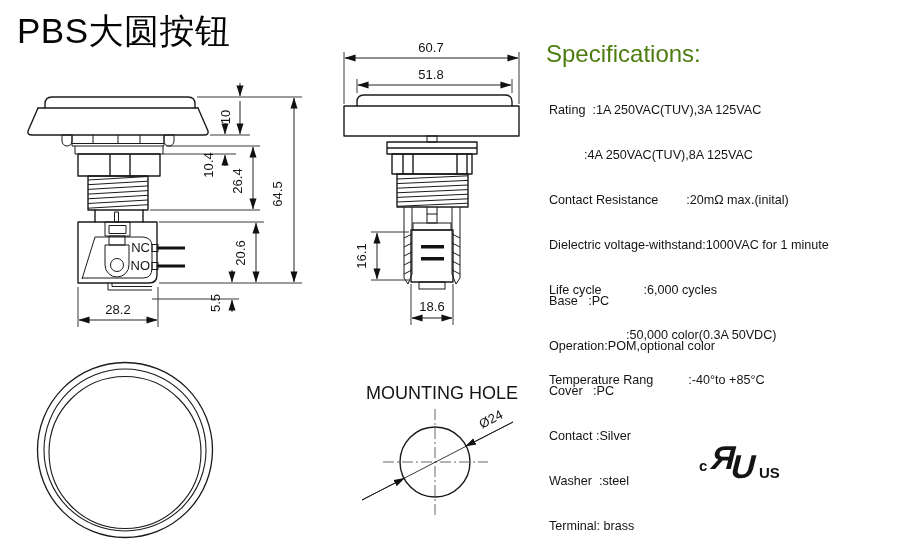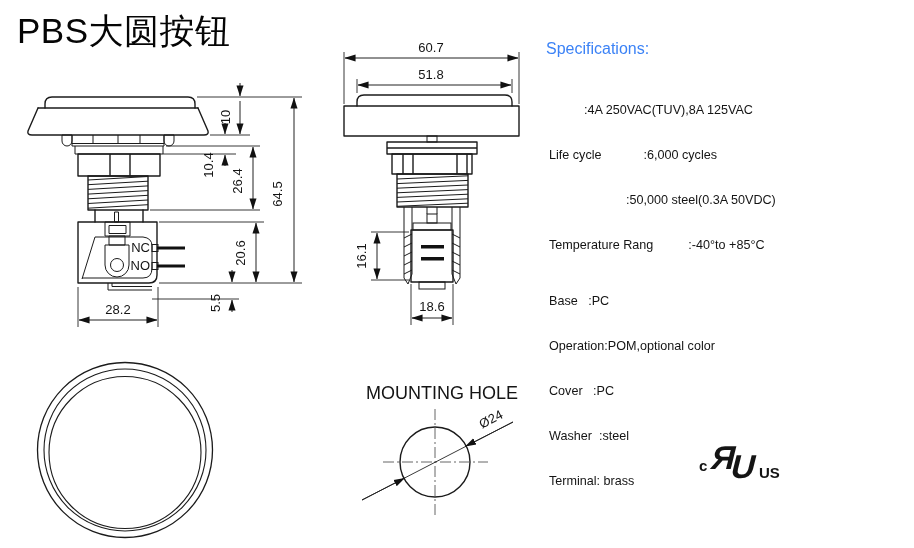--- a/index.html
+++ b/index.html
@@ -1,20 +1,20 @@
 <!DOCTYPE html>
 <html><head>
 <meta charset="utf-8">
 <style>
   html,body{margin:0;padding:0;background:#fff;}
   #page{position:relative;width:914px;height:548px;background:#ffffff;overflow:hidden;
         font-family:"Liberation Sans","DejaVu Sans",sans-serif;color:#111;}
   .abs{position:absolute;}
   #title{left:17px;top:8px;font-size:35px;letter-spacing:0.5px;color:#050505;}
-  #spec-head{left:546px;top:40px;font-size:16px;color:#3b82f6;}
+  #spec-head{left:546px;top:40px;font-size:24px;color:#4d7c0f;}
   .speclines{left:549px;font-size:12.6px;line-height:15px;white-space:pre;color:#141414;}
   #spec-lines{top:73px;}
   #spec-materials{top:264px;}
   svg{display:block;}
   svg text{font-family:"Liberation Sans","DejaVu Sans",sans-serif;fill:#141414;}
   .ol{fill:none;stroke:#1b1b1b;stroke-width:1.4;stroke-linejoin:round;stroke-linecap:round;}
   .th{fill:none;stroke:#1b1b1b;stroke-width:1;}
   .dim{fill:none;stroke:#222;stroke-width:1;}
   .ext{fill:none;stroke:#222;stroke-width:0.9;}
   .dtxt{font-size:13px;}
@@ -126,30 +126,34 @@
     <path class="dim" d="M25,47 H178" marker-start="url(#arw)" marker-end="url(#arw)"></path>
     <text class="dtxt" x="98" y="41" font-size="14" text-anchor="middle">51.8</text>
     <path class="dim" d="M44,195 V241" marker-start="url(#arw)" marker-end="url(#arw)"></path>
     <text class="dtxt" x="33" y="218" text-anchor="middle" transform="rotate(-90 33 218)">16.1</text>
     <path class="dim" d="M79,280 H119" marker-start="url(#arw)" marker-end="url(#arw)"></path>
     <text class="dtxt" x="99" y="273" text-anchor="middle">18.6</text>
   </svg>
 
   <div id="spec-head" class="abs">Specifications:</div>
   <div id="spec-lines" class="abs speclines">
+    <div>Rating  :1A 250VAC(TUV),3A 125VAC</div>
     <div>          :4A 250VAC(TUV),8A 125VAC</div>
+    <div>Contact Resistance        :20mΩ max.(inital)</div>
+    <div>Dielectric voltage-withstand:1000VAC for 1 minute</div>
     <div>Life cycle            :6,000 cycles</div>
-    <div>                      :50,000 steel(0.3A 50VDC)</div>
+    <div>                      :50,000 color(0.3A 50VDC)</div>
     <div>Temperature Rang          :-40°to +85°C</div>
     
   </div>
   <div id="spec-materials" class="abs speclines">
     <div>Base   :PC</div>
     <div>Operation:POM,optional color</div>
     <div>Cover   :PC</div>
+    <div>Contact :Silver</div>
     <div>Washer  :steel</div>
     <div>Terminal: brass</div>
     
     
   </div>
 
   <svg class="abs" style="left:28px;top:356px;" width="200" height="192" viewBox="0 0 200 192">
     <circle cx="97" cy="94" r="87.5" fill="none" stroke="#1b1b1b" stroke-width="1.3"></circle>
     <circle cx="97" cy="94" r="81" fill="none" stroke="#1b1b1b" stroke-width="1.1"></circle>
     <circle cx="97" cy="96.5" r="76" fill="none" stroke="#1b1b1b" stroke-width="1.1"></circle>

